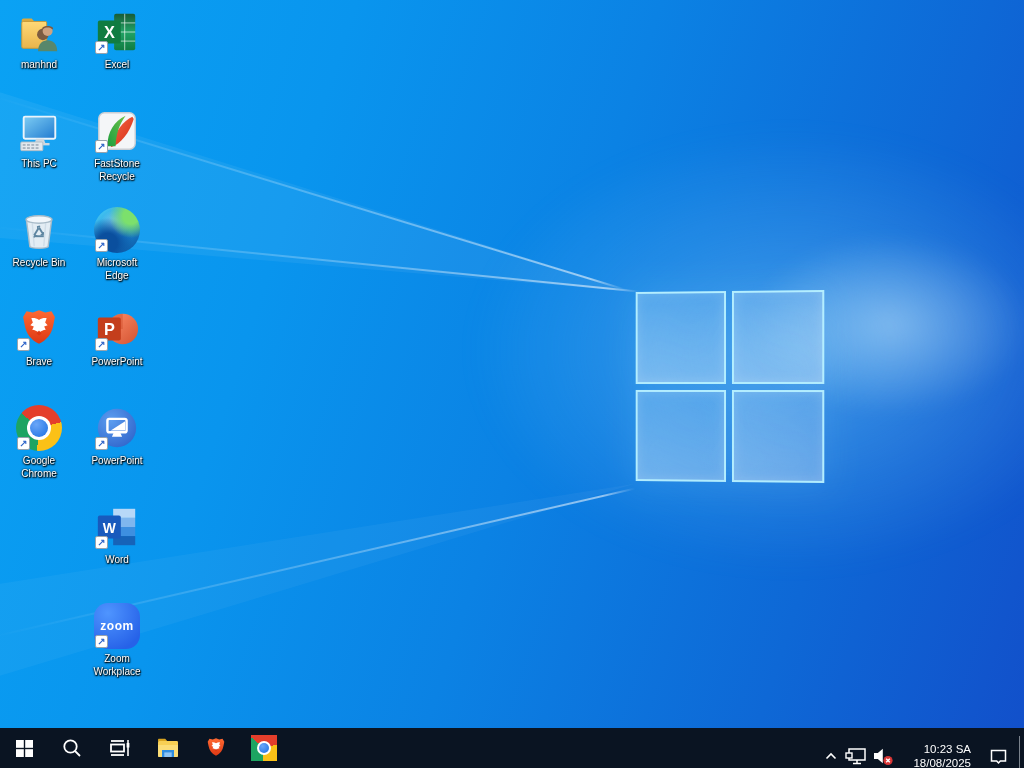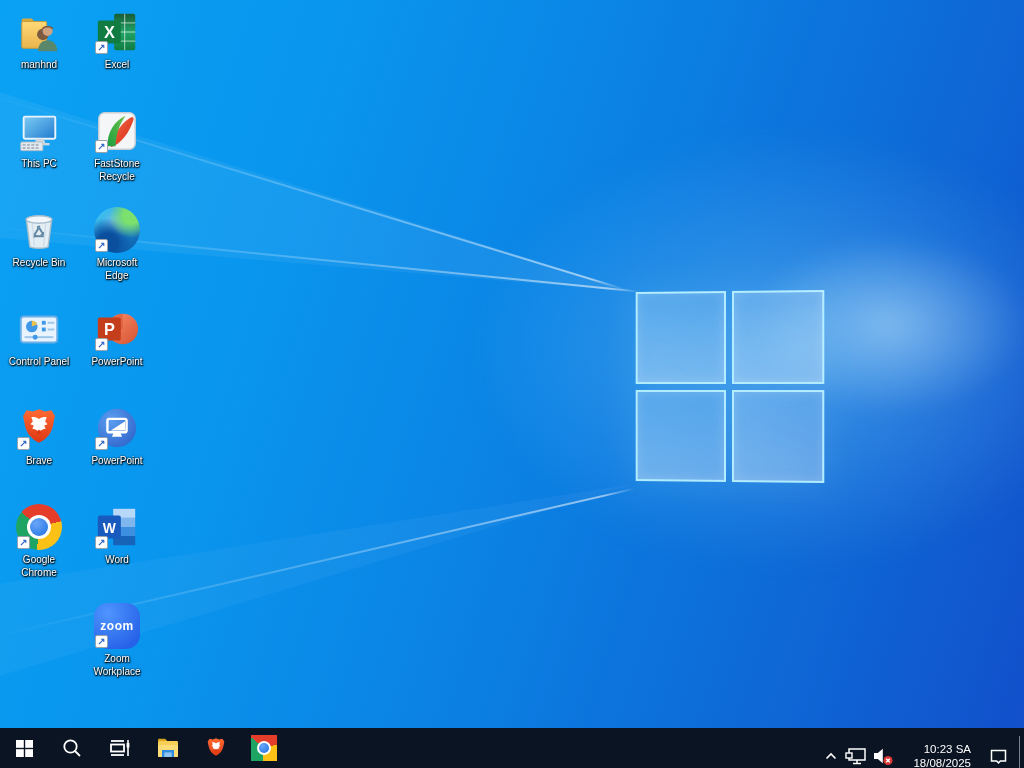--- a/index.html
+++ b/index.html
@@ -166,36 +166,20 @@
               <path d="M19 29.5 l4.3 -7"></path>
             <path d="M28.3 26.2 l0 2.8 -2.6 0" stroke-width="1.6"></path>
             <path d="M18.7 31.8 l1.2 -2.4 2.4 1.2" stroke-width="1.6"></path>
             <path d="M25.2 20.2 l-2.6 .4 .4 2.6" stroke-width="1.6"></path>
           </g>
         </svg>
       </div>
       <div class="lbl">Recycle Bin</div>
     </div>
 
-    <div class="cell">
-      <div class="art">
-        <svg width="46" height="46" viewBox="0 0 48 48">
-          <rect x="5" y="11" width="38" height="27" rx="3" fill="#e8f3fd" stroke="#6aaee8" stroke-width="2"></rect>
-          <circle cx="16.5" cy="21.5" r="6" fill="#3f97e8"></circle>
-          <path d="M16.5 21.5 L16.5 15.5 A6 6 0 0 1 22 19.2 Z" fill="#f2c14b"></path>
-          <rect x="27" y="15.5" width="4" height="4" fill="#3f97e8"></rect>
-          <rect x="33" y="16.5" width="7" height="2" fill="#9cc6ec"></rect>
-          <rect x="27" y="22.5" width="4" height="4" fill="#3f97e8"></rect>
-          <rect x="33" y="23.5" width="7" height="2" fill="#9cc6ec"></rect>
-          <line x1="9" y1="32.5" x2="39" y2="32.5" stroke="#9cc6ec" stroke-width="2"></line>
-          <circle cx="20" cy="32.5" r="2.6" fill="#3f97e8"></circle>
-        </svg>
-      </div>
-      <div class="lbl">Control Panel</div>
-    </div>
 
     <div class="cell">
       <div class="art">
         <svg width="46" height="46" viewBox="0 0 48 48">
           <defs>
               <linearGradient id="brvG" x1="0" y1="0" x2="0" y2="1">
             <stop offset="0" stop-color="#ff6a32"></stop>
                 <stop offset="1" stop-color="#dd3814"></stop>
               </linearGradient>
             </defs>

